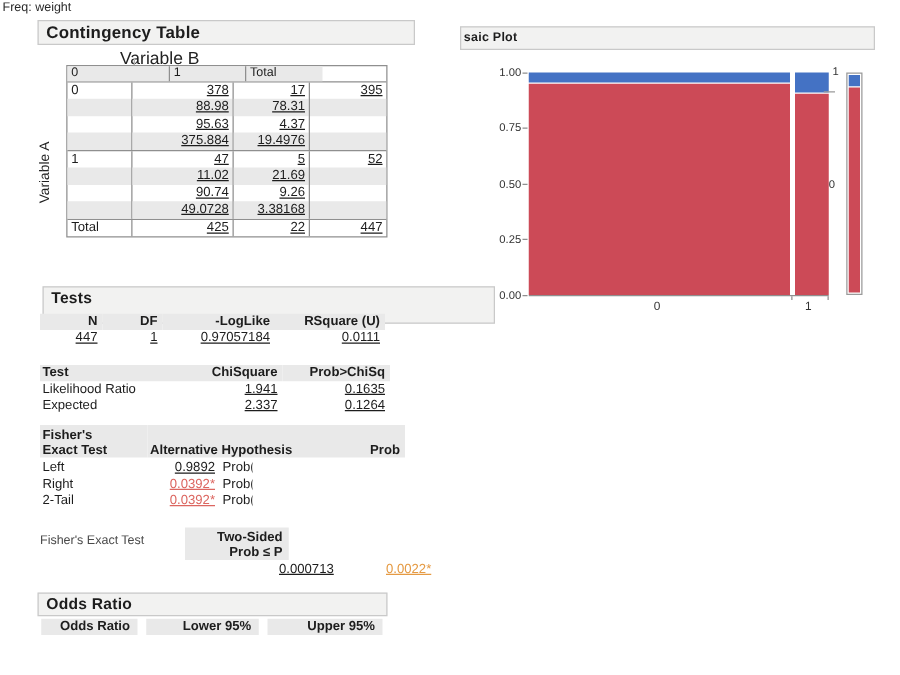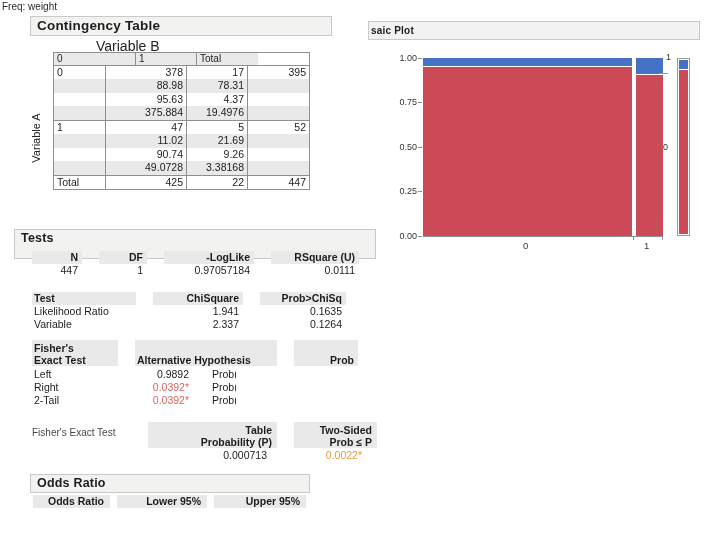--- a/index.html
+++ b/index.html
@@ -13,28 +13,28 @@
   #ct{position:absolute;left:53px;top:52px;border:1px solid #8f8f8f;font-size:10.5px;background:#fff;}
   .ct-rg{display:flex;border-top:1px solid #8f8f8f;}
   .ct-rg:first-child{border-top:none;}
   .ct-c{border-left:1px solid #8f8f8f;box-sizing:border-box;}
   .ct-c:first-child{border-left:none;}
   .w-lab{width:51px;} .w-c0{width:81px;} .w-c1{width:61px;} .w-ct{width:62px;}
   .ln{height:13.5px;line-height:13.5px;padding:0 3px;white-space:nowrap;overflow:hidden;}
   .hln{height:11.5px;line-height:11.5px;font-size:10px;}
   .stripe{background:#e9e9e9;}
   .gray{background:#e9e9e9;}
-  .num{text-align:right;}
+  .num{text-align:right;text-decoration:underline;}
   
   .trow{display:flex;position:absolute;font-size:10.5px;}
   .tc{height:13px;line-height:13px;box-sizing:border-box;white-space:nowrap;}
   .th{background:#e9e9e9;font-weight:bold;}
   .tr-al{text-align:right;padding-right:4px;}
   .tl-al{text-align:left;padding-left:2px;}
-  .g4{margin-left:17px;} .g7{margin-left:7px;}
+  .g4{margin-left:0;} .g7{margin-left:7px;}
   .two-line{height:26px;display:flex;flex-direction:column;justify-content:flex-end;}
   .two-line div{height:12px;line-height:12px;}
   .sig-red{color:var(--sig-red);}
   .sig-orange{color:var(--sig-orange);}
   .clip-alt{display:inline-block;width:24px;overflow:hidden;white-space:nowrap;vertical-align:top;}
   
   #mosaic-plot{position:absolute;left:423px;top:58px;width:240px;height:178px;
                border-bottom:1px solid #8f8f8f;box-sizing:content-box;}
   .mcol{position:absolute;top:0;height:100%;display:flex;flex-direction:column;}
   .mblue{background:var(--mblue);margin-bottom:1px;}
@@ -142,21 +142,21 @@
         </div>
       <div class="ct-c w-c1">
           <div class="ln num">22</div>
         </div>
       <div class="ct-c w-ct">
           <div class="ln num">447</div>
         </div>
     </div>
   </div>
 
-  <div class="obar" style="left:14px;top:229px;width:362px;height:30px;line-height:16px;font-size:12.5px;">Tests</div>
+  <div class="obar" style="left:34px;top:229px;width:362px;height:30px;line-height:16px;font-size:12.5px;">Tests</div>
 
   <div class="trow" style="left:32px;top:251px;">
     <div class="tc th tr-al" style="width:50px;">N</div>
     <div class="tc th tr-al g4" style="width:48px;">DF</div>
     <div class="tc th tr-al g4" style="width:90px;">-LogLike</div>
     <div class="tc th tr-al g4" style="width:88px;">RSquare (U)</div>
   </div>
   <div class="trow" style="left:32px;top:264px;">
     <div class="tc num tr-al" style="width:50px;">447</div>
     <div class="tc num tr-al g4" style="width:48px;">1</div>
@@ -168,21 +168,21 @@
     <div class="tc th tl-al" style="width:104px;">Test</div>
     <div class="tc th tr-al g4" style="width:90px;">ChiSquare</div>
     <div class="tc th tr-al g4" style="width:86px;">Prob&gt;ChiSq</div>
   </div>
   <div class="trow" style="left:32px;top:305px;">
     <div class="tc tl-al" style="width:104px;">Likelihood Ratio</div>
     <div class="tc num tr-al g4" style="width:90px;">1.941</div>
     <div class="tc num tr-al g4" style="width:86px;">0.1635</div>
   </div>
   <div class="trow" style="left:32px;top:318px;">
-    <div class="tc tl-al" style="width:104px;">Variable</div>
+    <div class="tc tl-al" style="width:104px;">Expected</div>
     <div class="tc num tr-al g4" style="width:90px;">2.337</div>
     <div class="tc num tr-al g4" style="width:86px;">0.1264</div>
   </div>
 
   <div class="trow" style="left:32px;top:340px;">
     <div class="th two-line tl-al" style="width:84px;">
       <div>Fisher's</div>
       <div>Exact Test</div>
     </div>
     <div class="th two-line tl-al g4" style="width:140px;">
@@ -203,24 +203,20 @@
     <div class="tc tl-al g4" style="width:140px;"><span class="clip-alt">Prob(</span></div>
   </div>
   <div class="trow" style="left:32px;top:394px;">
     <div class="tc tl-al" style="width:84px;">2-Tail</div>
     <div class="tc num tr-al g4 sig-red" style="width:60px;">0.0392*</div>
     <div class="tc tl-al g4" style="width:140px;"><span class="clip-alt">Prob(</span></div>
   </div>
 
   <div class="trow" style="left:32px;top:422px;">
     <div class="plain-lab" style="width:116px;padding-top:5px;">Fisher's Exact Test</div>
-    <div class="th two-line tr-al" style="width:124px;padding-right:5px;">
-      <div>Table</div>
-      <div>Probability (P)</div>
-    </div>
     <div class="th two-line tr-al g4" style="width:78px;padding-right:5px;">
       <div>Two-Sided</div>
       <div>Prob ≤ P</div>
     </div>
   </div>
   <div class="trow" style="left:32px;top:449px;">
     <div style="width:116px;"></div>
     <div class="tc num tr-al" style="width:124px;padding-right:5px;">0.000713</div>
     <div class="tc num tr-al g4 sig-orange" style="width:78px;padding-right:5px;">0.0022*</div>
   </div>

